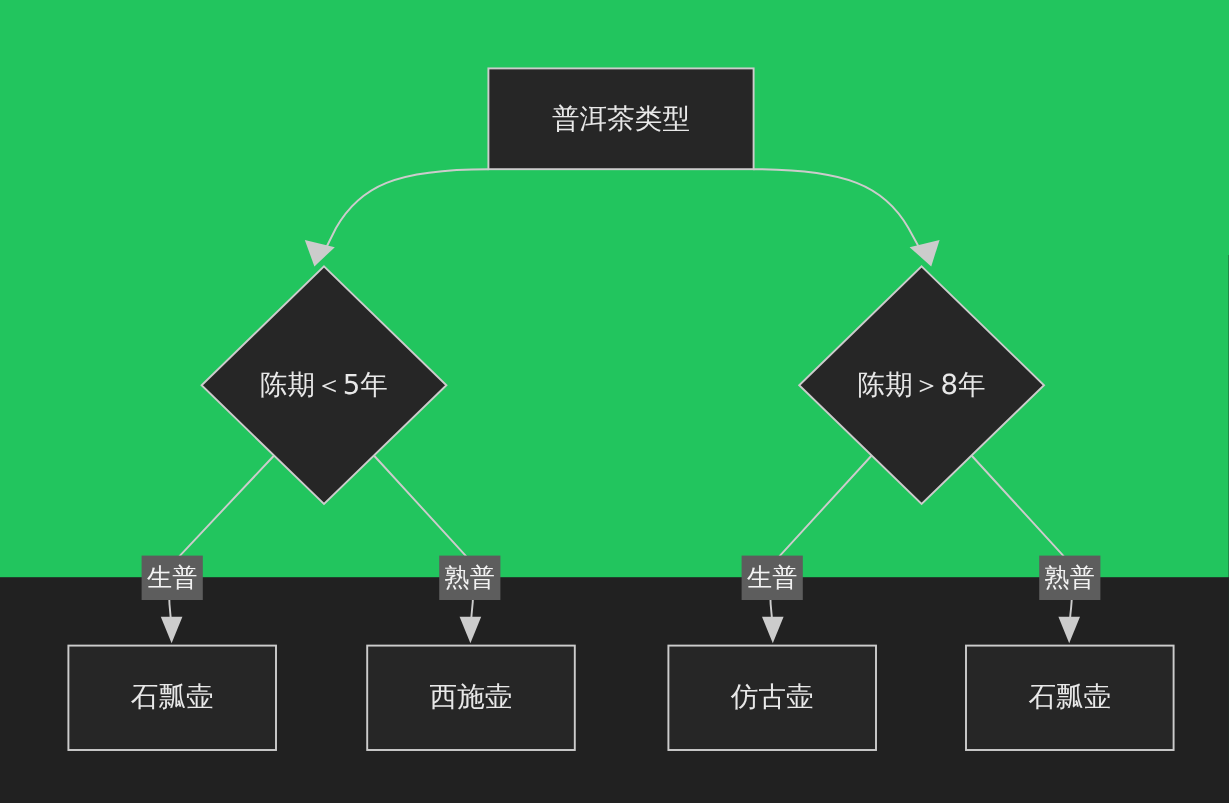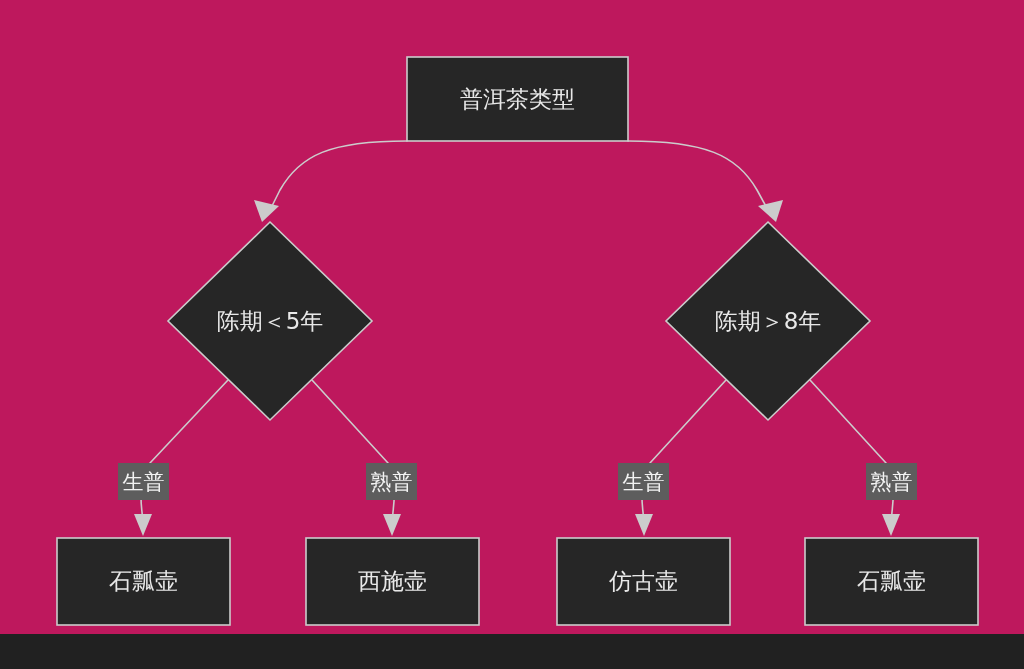--- a/index.html
+++ b/index.html
@@ -10,22 +10,22 @@
   }
   body {
     width: 1024px;
     height: 669px;
     overflow: hidden;
     font-family: "DejaVu Sans", "Liberation Sans", sans-serif;
   }
   #diagram-root {
     position: relative;
     width: 1024px;
-    height: 634px;
-    background: #be185d;
+    height: 481px;
+    background: #22c55e;
   }
   svg.flow-canvas {
     position: absolute;
     inset: 0;
     width: 1024px;
     height: 669px;
     display: block;
   }
   .node-shape {
     fill: #262626;

